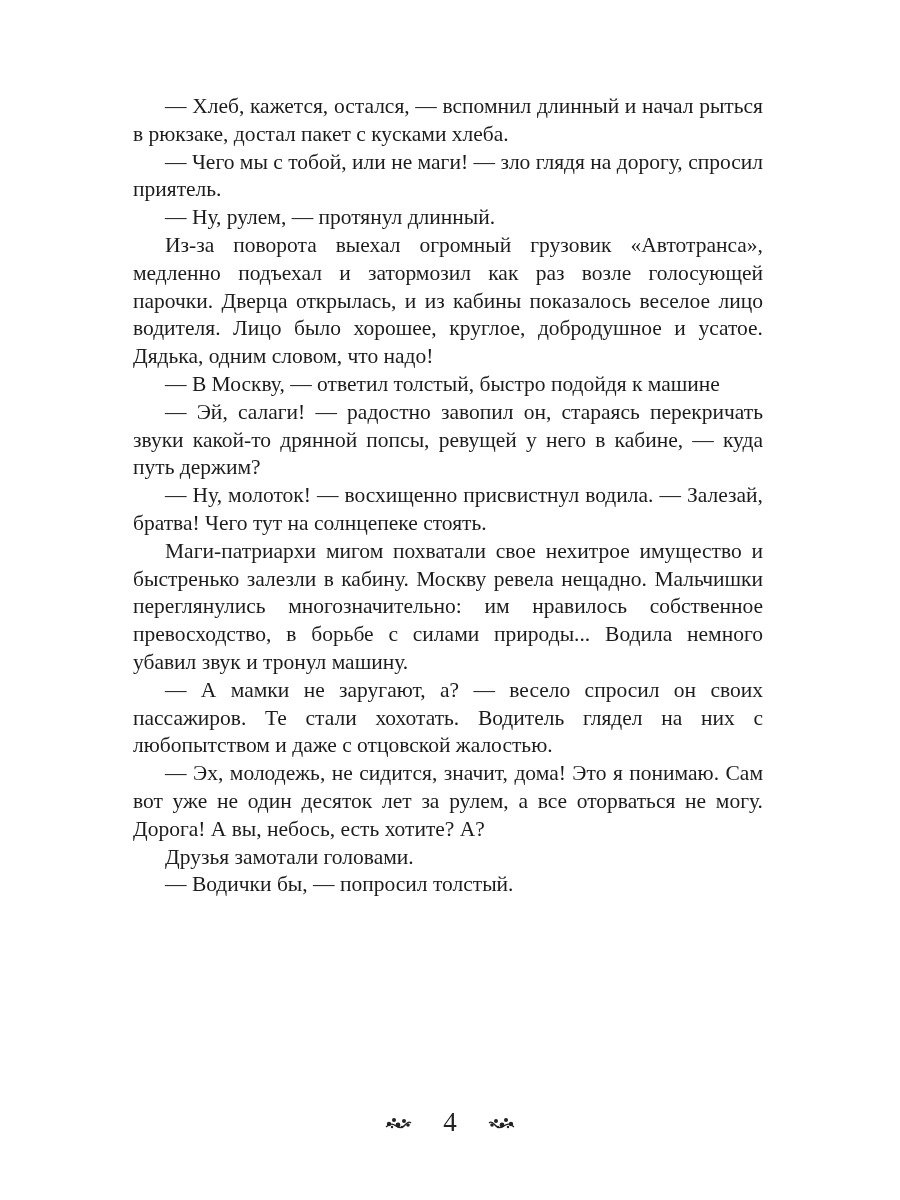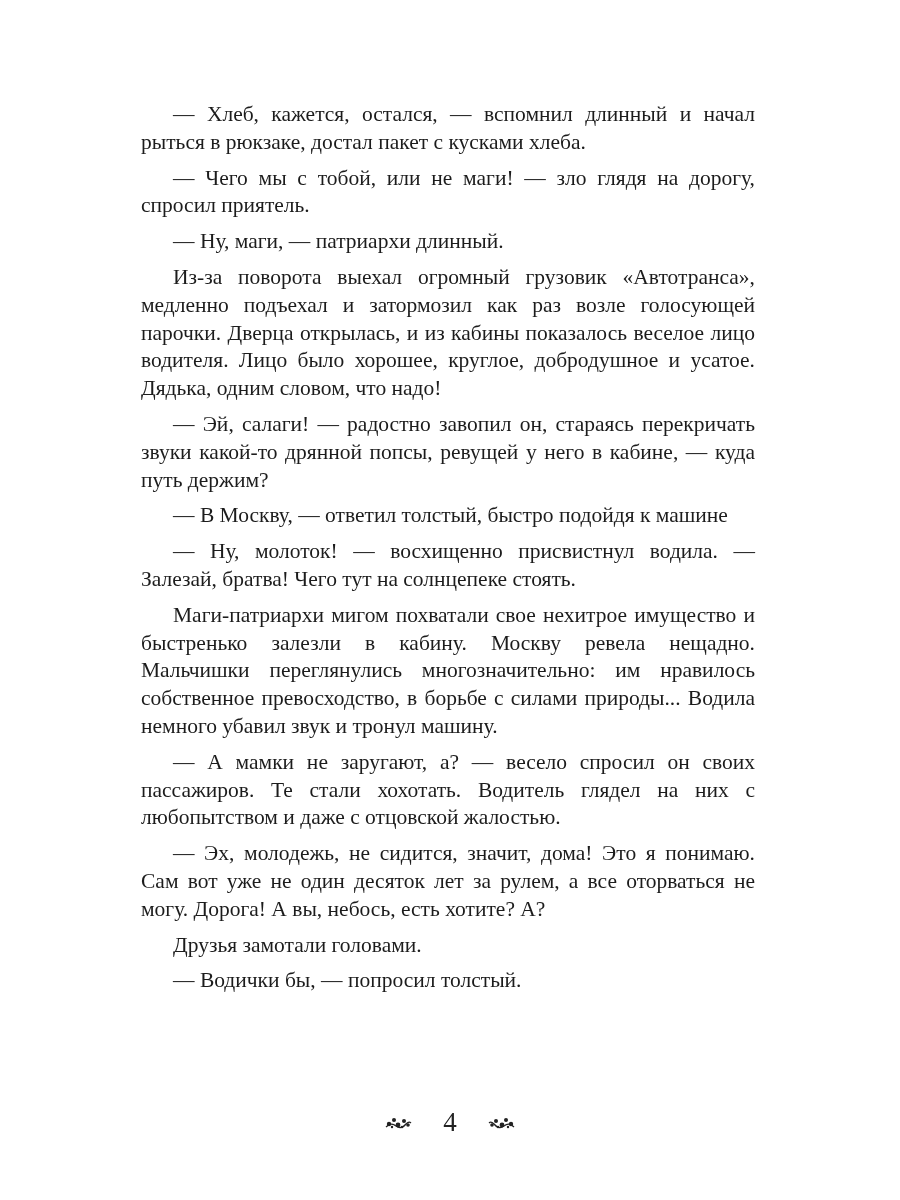--- a/index.html
+++ b/index.html
@@ -17,21 +17,21 @@
       position: absolute;
       left: 133px;
       top: 93px;
       width: 630px;
       font-family: "Liberation Serif", "DejaVu Serif", serif;
       font-size: 21.5px;
       line-height: 27.8px;
       color: #1c1c1c;
     }
     .para {
-      margin: 8px;
+      margin: 0;
       text-indent: 32px;
       text-align: justify;
       text-align-last: left;
       hyphens: manual;
     }
     .footer {
       position: absolute;
       left: 0;
       width: 900px;
       top: 1107px;
@@ -50,24 +50,24 @@
       height: 18px;
     }
     .ornament svg { width: 30px; height: 18px; display: block; }
   </style>
 </head>
 <body>
 
 <div class="page">
   <p class="para">— Хлеб, кажется, остался, — вспомнил длинный и начал рыться в рюкзаке, достал пакет с кусками хлеба.</p>
   <p class="para">— Чего мы с тобой, или не маги! — зло глядя на дорогу, спросил приятель.</p>
-  <p class="para">— Ну, маги, — патриархи длинный.</p>
+  <p class="para">— Ну, рулем, — протянул длинный.</p>
   <p class="para">Из-за поворота выехал огромный грузовик «Автотранса», медленно подъехал и затормозил как раз возле голосующей парочки. Дверца открылась, и из кабины показалось веселое лицо водителя. Лицо было хорошее, круглое, добродушное и усатое. Дядька, одним словом, что надо!</p>
+  <p class="para">— В Москву, — ответил толстый, быстро подойдя к машине</p>
   <p class="para">— Эй, салаги! — радостно завопил он, стараясь перекричать звуки какой-то дрянной попсы, ревущей у него в кабине, — куда путь держим?</p>
-  <p class="para">— В Москву, — ответил толстый, быстро подойдя к машине</p>
   <p class="para">— Ну, молоток! — восхищенно присвистнул водила. — Залезай, братва! Чего тут на солнцепеке стоять.</p>
   <p class="para">Маги-патриархи мигом похватали свое нехитрое имущество и быстренько залезли в кабину. Москву ревела нещадно. Мальчишки переглянулись многозначительно: им нравилось собственное превосходство, в борьбе с силами природы... Водила немного убавил звук и тронул машину.</p>
   <p class="para">— А мамки не заругают, а? — весело спросил он своих пассажиров. Те стали хохотать. Водитель глядел на них с любопытством и даже с отцовской жалостью.</p>
   <p class="para">— Эх, молодежь, не сидится, значит, дома! Это я понимаю. Сам вот уже не один десяток лет за рулем, а все оторваться не могу. Дорога! А вы, небось, есть хотите? А?</p>
   <p class="para">Друзья замотали головами.</p>
   <p class="para">— Водички бы, — попросил толстый.</p>
 </div>
 
 <div class="footer">
   <span class="ornament">

